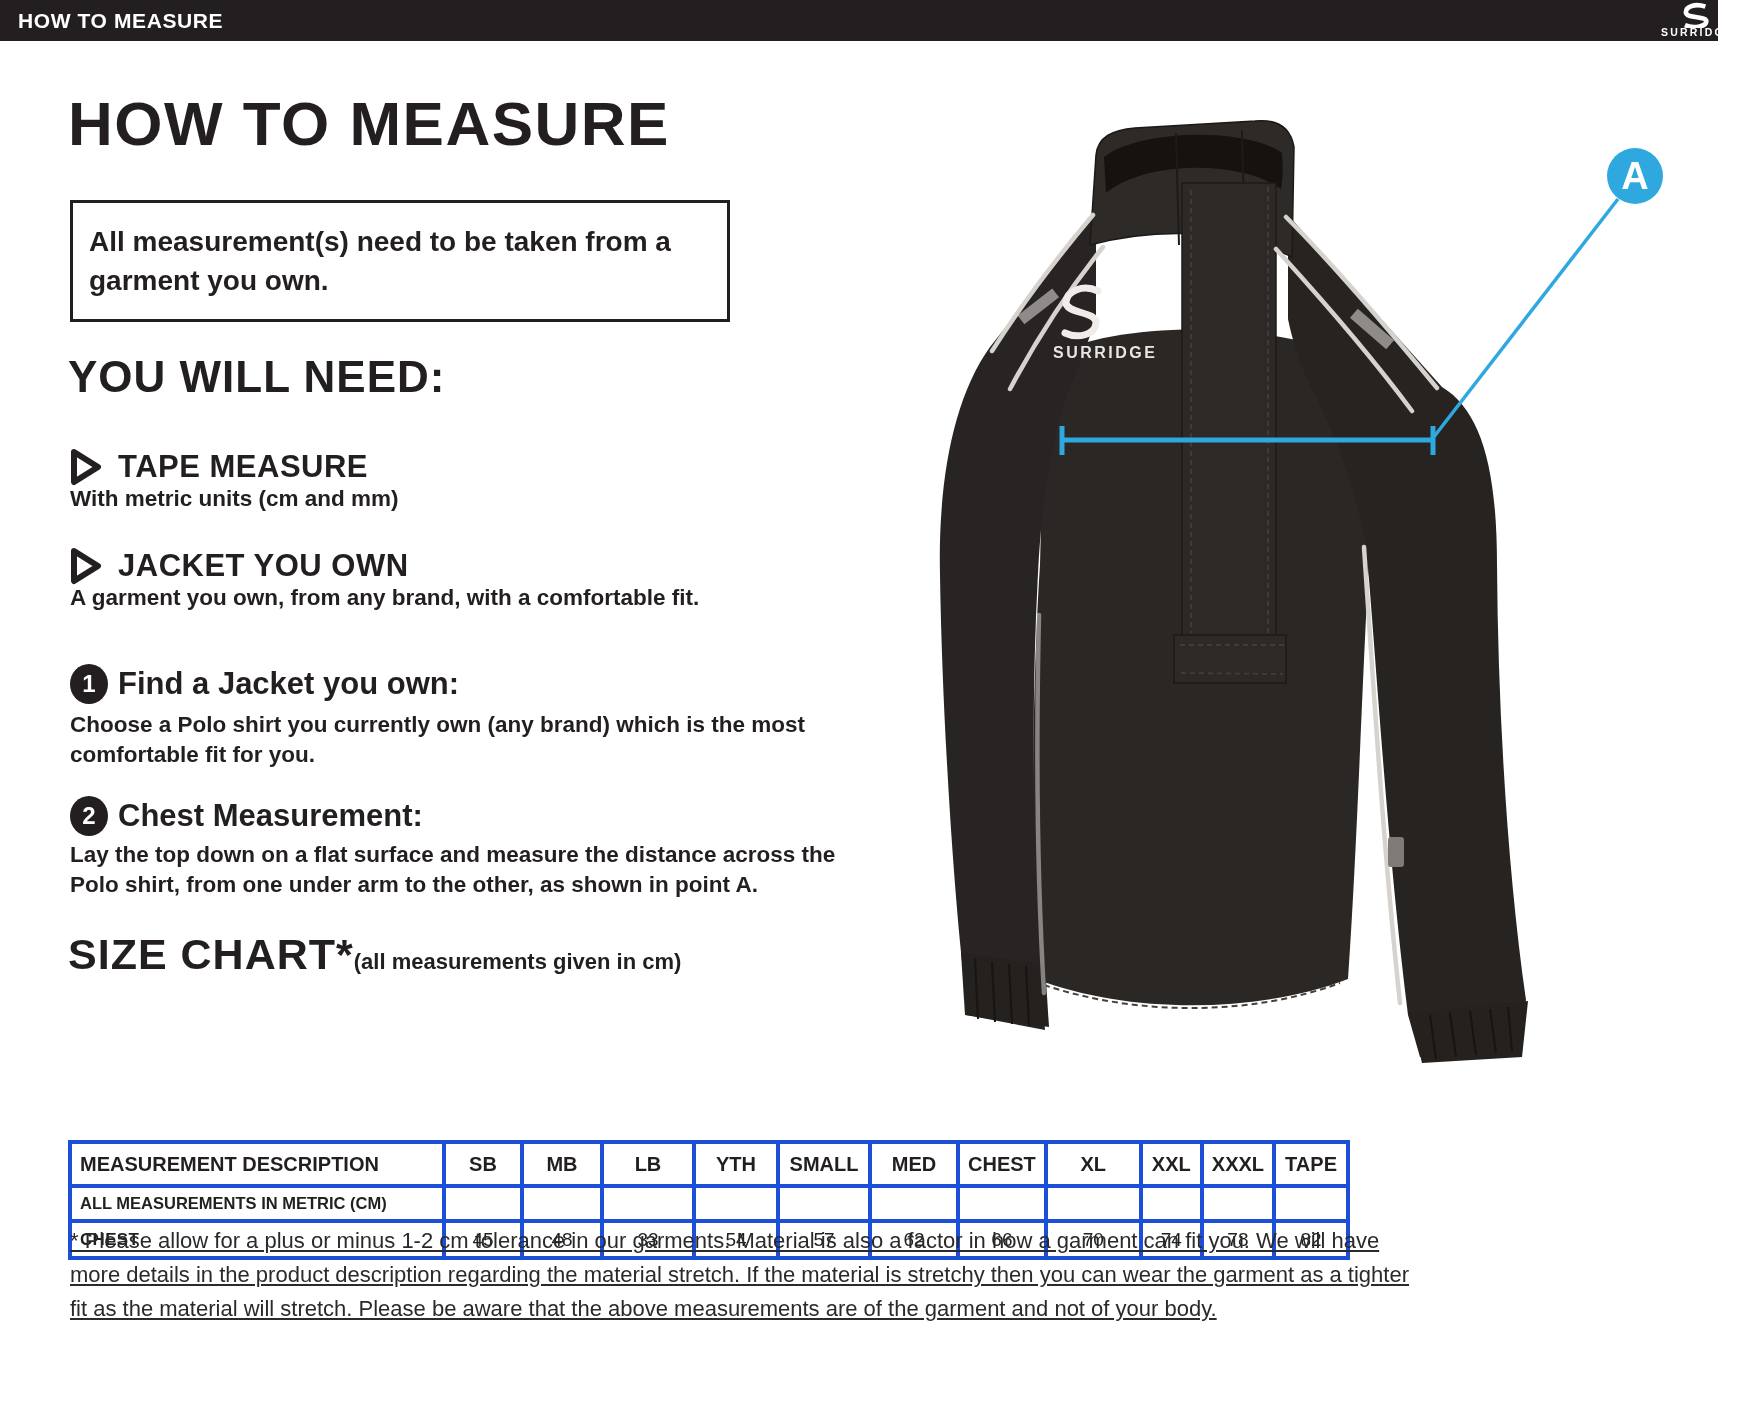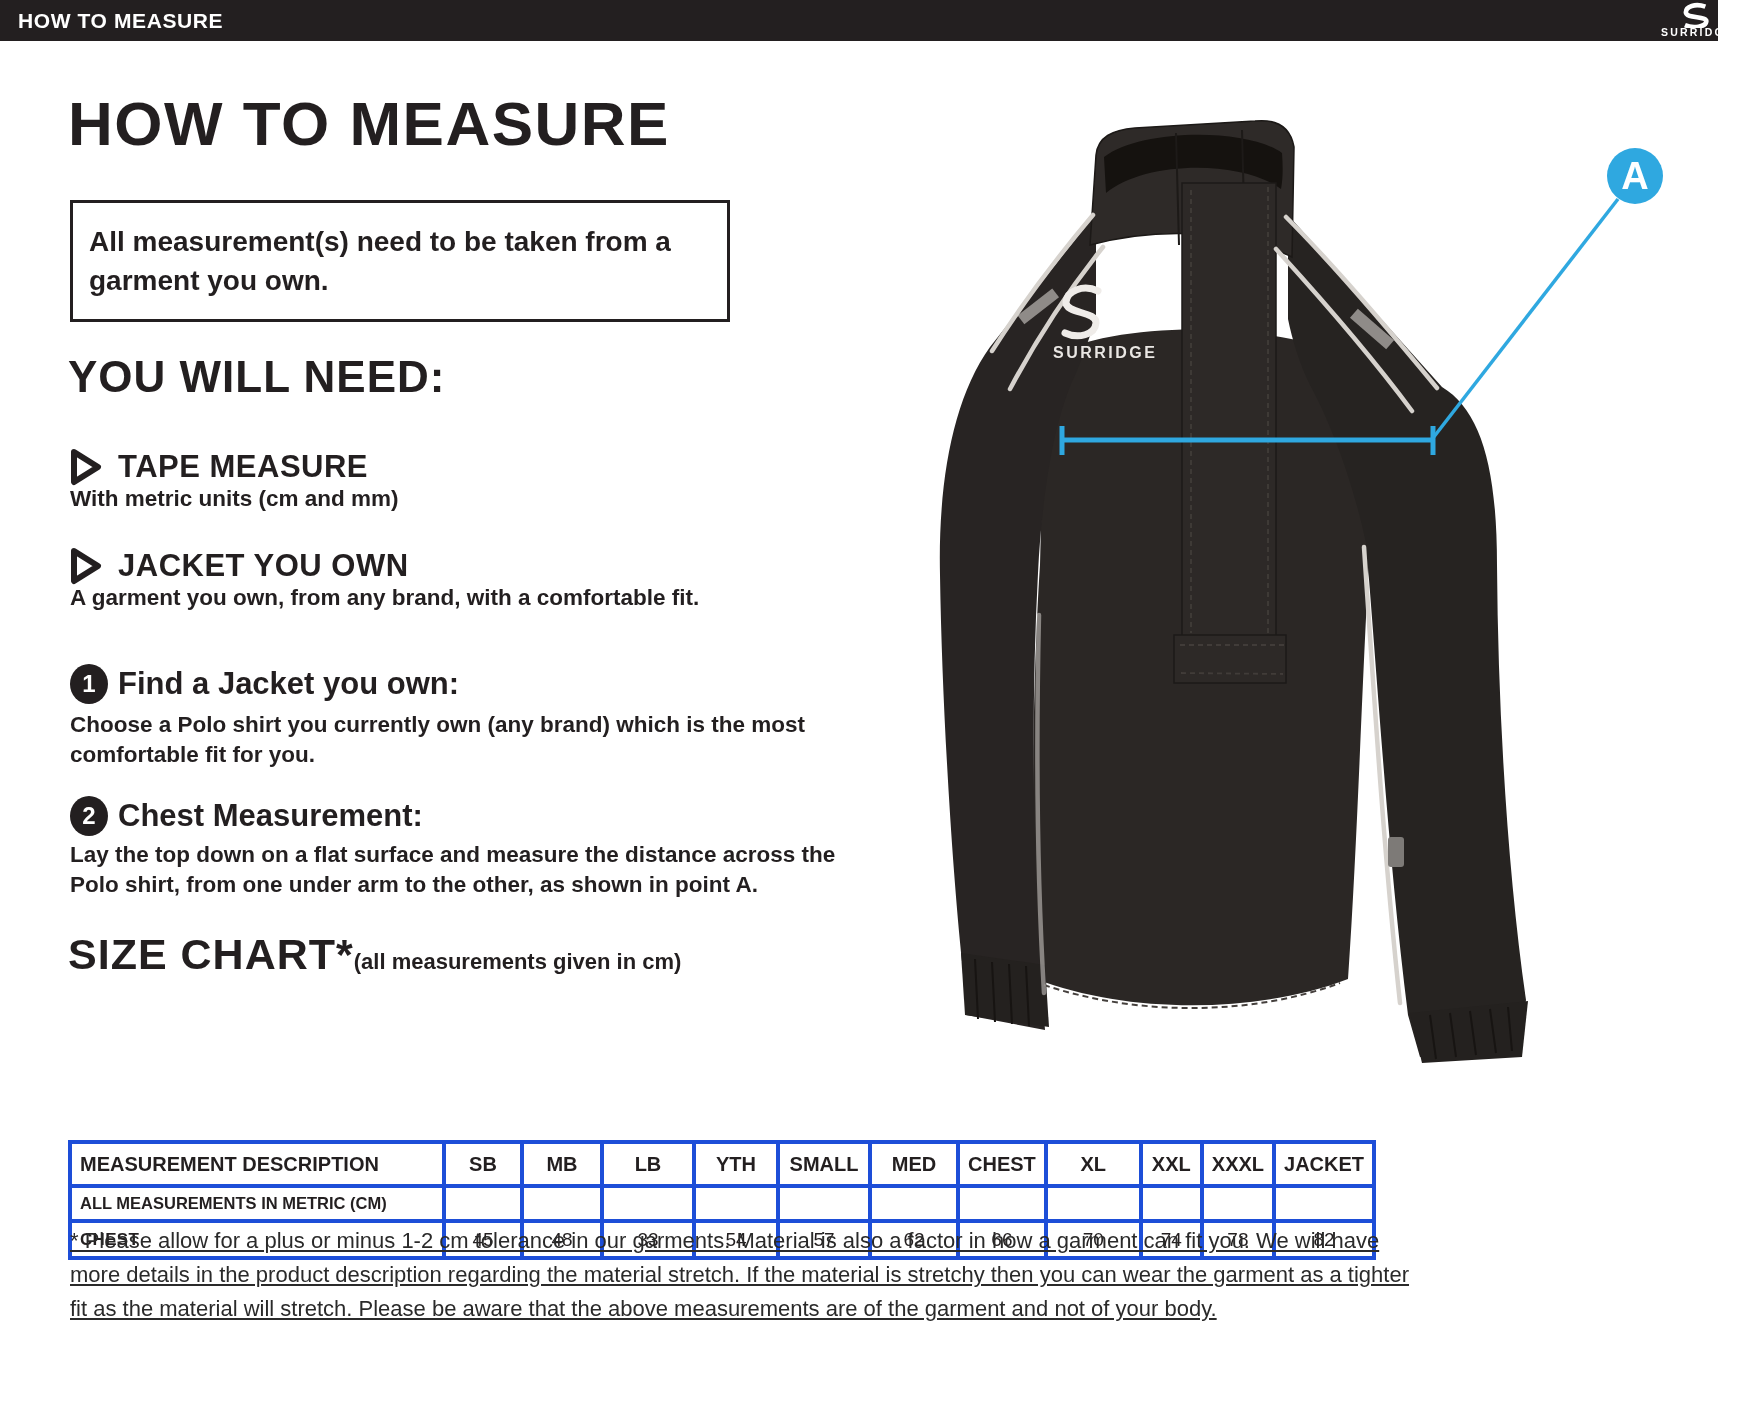--- a/index.html
+++ b/index.html
@@ -125,21 +125,21 @@
         <th>SB</th>
         <th>MB</th>
         <th>LB</th>
         <th>YTH</th>
         <th>SMALL</th>
         <th>MED</th>
         <th>CHEST</th>
         <th>XL</th>
         <th>XXL</th>
         <th>XXXL</th>
-        <th>JACKET</th>
+        <th>TAPE</th>
       </tr>
     </thead>
     <tbody>
       <tr>
         <td class="metric">ALL MEASUREMENTS IN METRIC (CM)</td>
         <td></td>
           <td></td>
           <td></td>
         <td></td>
           <td></td>

